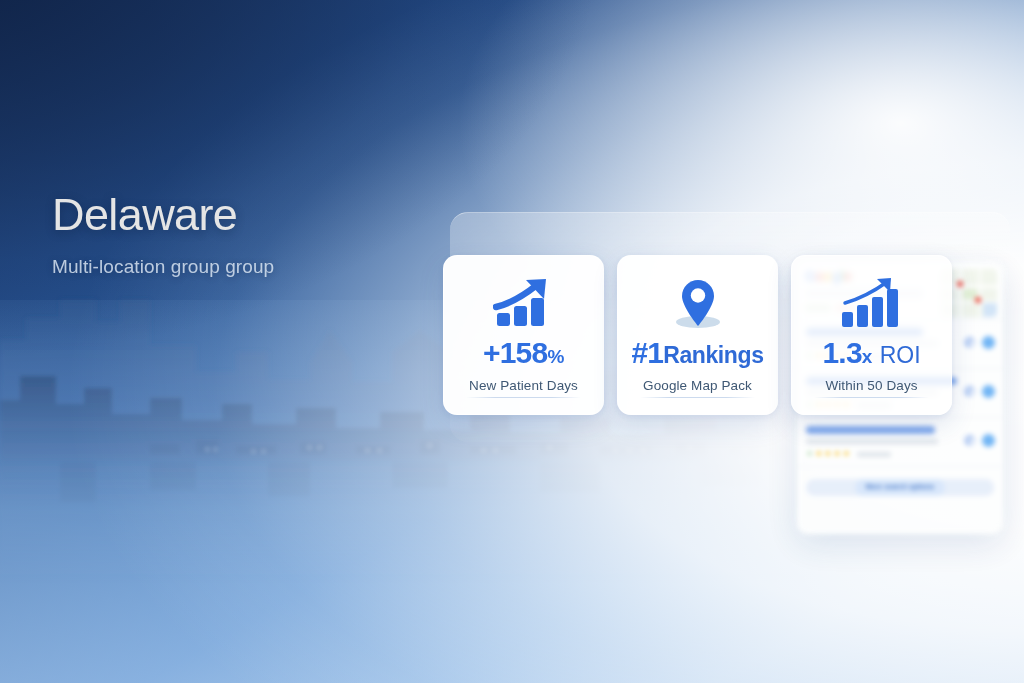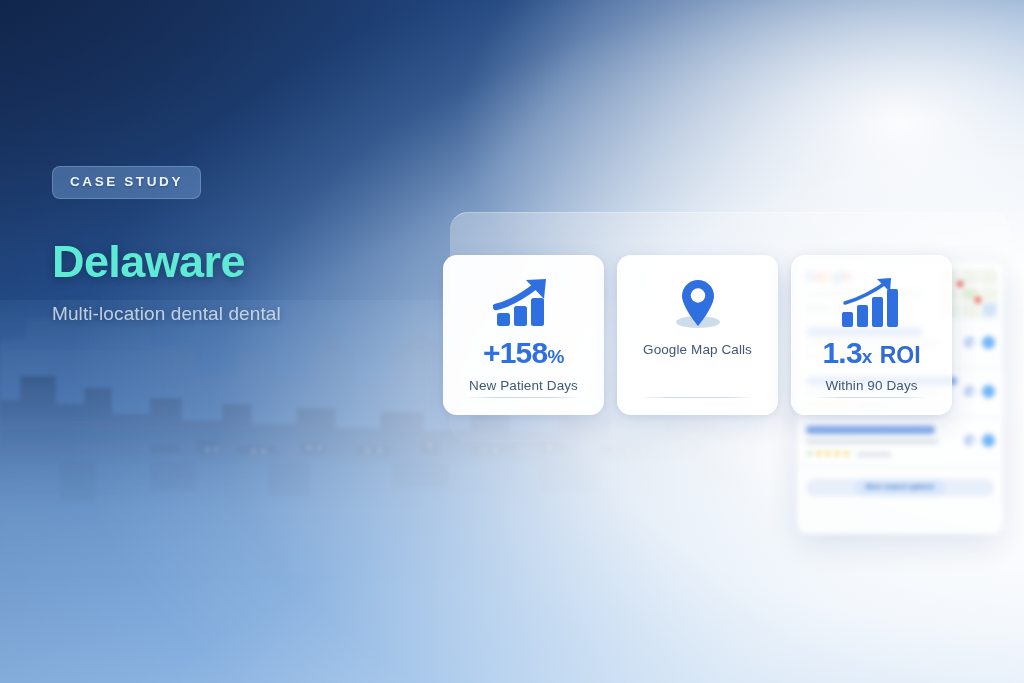--- a/index.html
+++ b/index.html
@@ -114,24 +114,24 @@
     border: 1px solid rgba(190,215,243,0.26);
     color: #eef4fc;
     font-size: 13.5px;
     font-weight: 700;
     letter-spacing: 2.6px;
     line-height: 1;
     text-shadow: 0 1px 2px rgba(10,30,60,0.35);
   }
 
   .title {
-    margin-top: 38px;
-    color: #5eead4;
+    margin-top: 24px;
+    color: #e5e5e5;
     font-size: 45px;
-    font-weight: 700;
+    font-weight: 400;
     line-height: 1.12;
     letter-spacing: -0.6px;
     text-shadow: 0 2px 10px rgba(12,32,66,0.45);
   }
   .title .l2 { display: block; }
 
   .subtitle {
     margin-top: 16px;
     color: rgba(226,236,248,0.80);
     font-size: 19px;
@@ -317,21 +317,21 @@
     letter-spacing: -0.3px;
   }
   .card-value .word {
     font-size: 23px;
     font-weight: 700;
     color: #2f6ad6;
     letter-spacing: -0.4px;
   }
   .card-value .roi {
     font-size: 23px;
-    font-weight: 700;
+    font-weight: 400;
     color: #2f6ad6;
     letter-spacing: 0px;
   }
 
   .card-label {
     margin-top: 10px;
     font-size: 13.5px;
     font-weight: 400;
     color: #3f5874;
     letter-spacing: 0.1px;
@@ -473,27 +473,26 @@
       </g>
     </svg>
     <div class="city-haze"></div>
   </div>
 
   <div class="bg-wash-right"></div>
   <div class="bg-glow"></div>
   <div class="bg-corner-dark"></div>
 
   <div class="hero-text">
-    <div class="badge">CASE STUDY</div>
 
     <div class="title">
       <span class="l1">Delaware</span>
     </div>
 
-    <div class="subtitle">Multi-location dental dental</div>
+    <div class="subtitle">Multi-location group group</div>
   </div>
 
   <div class="card-band"></div>
 
   <div class="mockup">
     <div class="mk-head">
       <div class="mk-glogo">
         <i style="color:#4285f4">G</i><i style="color:#ea4335">o</i><i style="color:#fbbc04">o</i><i style="color:#4285f4">g</i><i style="color:#34a853">l</i><i style="color:#ea4335">e</i>
       </div>
       <div class="mk-searchbar"></div>
@@ -593,36 +592,39 @@
     </div>
 
     <div class="card">
       <div class="card-icon">
         <svg width="62" height="54" viewBox="0 0 62 54" aria-hidden="true">
           <ellipse cx="31" cy="46" rx="22" ry="6" fill="#c3d6e8" opacity="0.85"></ellipse>
           <path d="M31,4 C22.2,4 15,11.2 15,20 C15,31 31,50 31,50 C31,50 47,31 47,20 C47,11.2 39.8,4 31,4 Z" fill="#2f6fe0"></path>
           <circle cx="31" cy="19.5" r="7.2" fill="#ffffff"></circle>
         </svg>
       </div>
-      <div class="card-label">Google Map Calls</div>
+      <div class="card-value">
+        <span>#1</span><span class="word">Rankings</span>
+      </div>
+      <div class="card-label">Google Map Pack</div>
       <div class="card-rule"></div>
     </div>
 
     <div class="card translucent">
       <div class="card-icon">
         <svg width="66" height="52" viewBox="0 0 66 52" aria-hidden="true">
           <rect x="3" y="35" width="11" height="15" rx="2" fill="#2f6fe0"></rect>
           <rect x="18" y="28" width="11" height="22" rx="2" fill="#2f6fe0"></rect>
           <rect x="33" y="20" width="11" height="30" rx="2" fill="#2f6fe0"></rect>
           <rect x="48" y="12" width="11" height="38" rx="2" fill="#2f6fe0"></rect>
           <path d="M6,26 C20,22 34,15 48,5" stroke="#2f6fe0" stroke-width="3.4" fill="none" stroke-linecap="round"></path>
           <path d="M38,2 L52,1 L51,15 Z" fill="#2f6fe0"></path>
         </svg>
       </div>
       <div class="card-value">
         <span>1.3</span><span class="unit">x</span> <span class="roi">ROI</span>
       </div>
-      <div class="card-label">Within 90 Days</div>
+      <div class="card-label">Within 50 Days</div>
       <div class="card-rule"></div>
     </div>
 
   </div>
 </div>
 
 </body></html>

